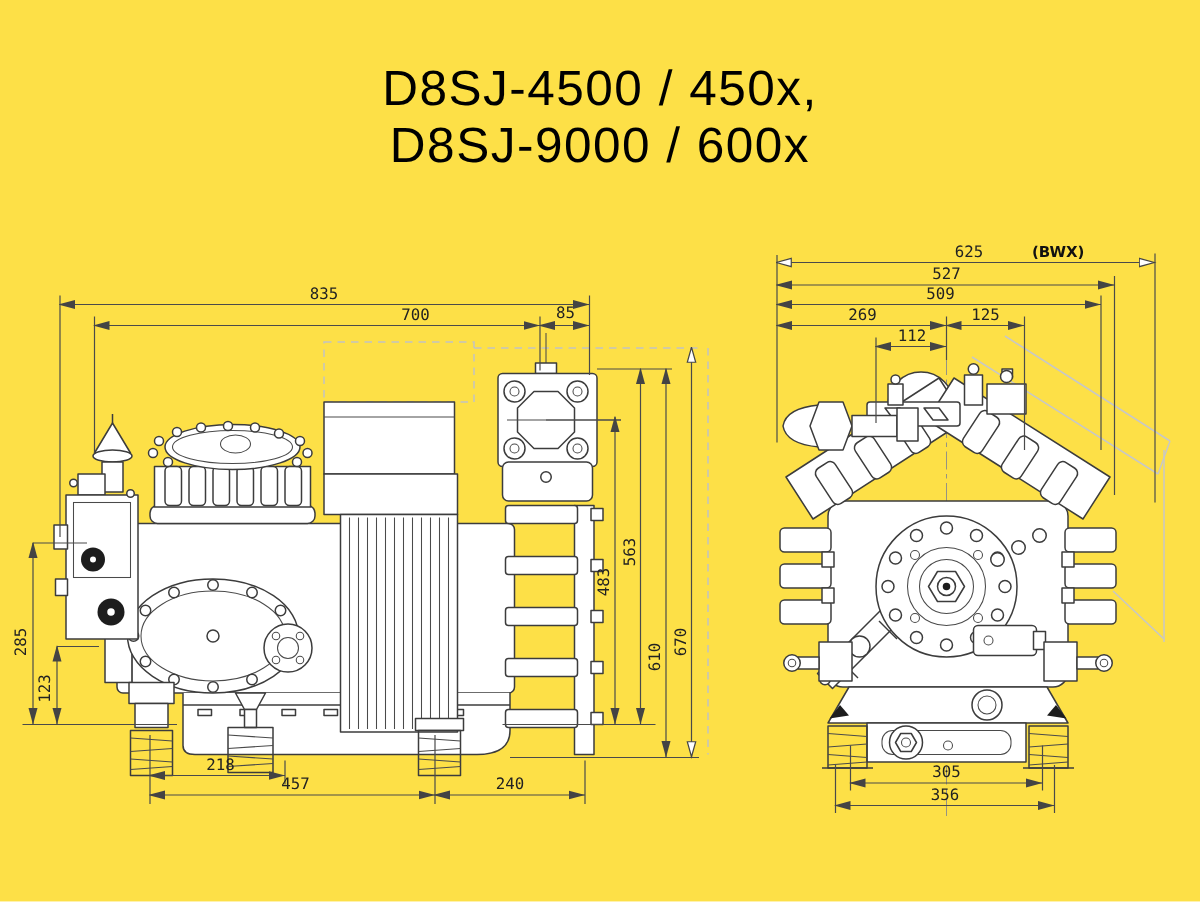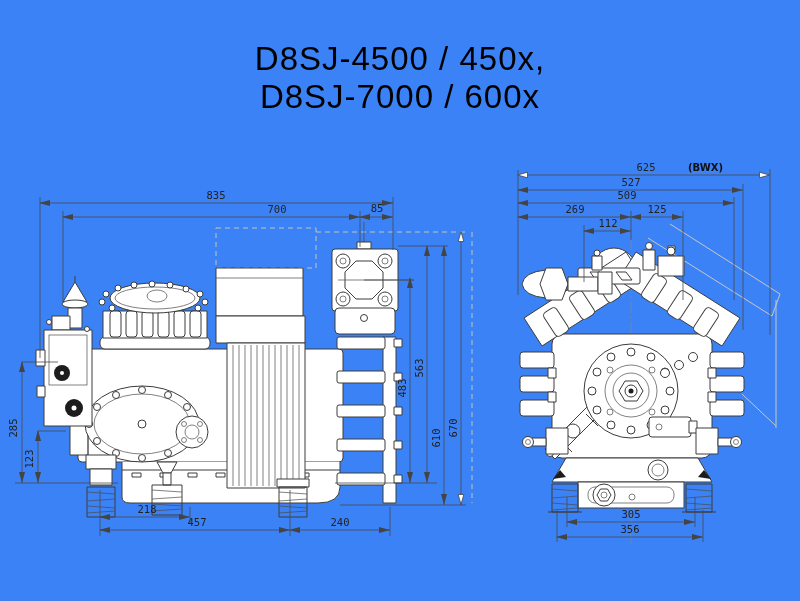--- a/index.html
+++ b/index.html
@@ -1,16 +1,16 @@
 <!DOCTYPE html>
 <html><head>
 <meta charset="utf-8">
 <style>
   html,body{margin:0;padding:0;background:#fff;}
-  #stage{position:relative;width:800px;height:601px;background:#3b82f6;overflow:hidden;
+  #stage{position:relative;width:800px;height:601px;background:#fde047;overflow:hidden;
          font-family:"Liberation Sans",sans-serif;}
   #title{position:absolute;top:40px;left:0;width:100%;text-align:center;color:#000;
          font-size:33px;line-height:38px;letter-spacing:1px;font-weight:400;}
   svg{position:absolute;top:0;left:0;}
   .ln{fill:none;stroke:#3c3c3c;stroke-width:1;stroke-linejoin:round;}
   .lw{fill:#fff;stroke:#3c3c3c;stroke-width:1;stroke-linejoin:round;}
   .thin{fill:none;stroke:#4a4a4a;stroke-width:.7;}
   .dim{fill:none;stroke:#4a4a4a;stroke-width:.8;}
   .ghost{fill:none;stroke:#c7c7c7;stroke-width:1;}
   .ghostd{fill:none;stroke:#c2c2c2;stroke-width:1;stroke-dasharray:5 4;}
@@ -18,21 +18,21 @@
   .dk{fill:#1d1d1d;stroke:none;}
   text.d{font:10.5px "DejaVu Sans Mono",monospace;fill:#222;}
   text.b{font:bold 10px "DejaVu Sans",sans-serif;fill:#111;}
 </style>
 </head>
 <body>
 
 <div id="stage">
   <div id="title">
     <div>D8SJ-4500 / 450x,</div>
-    <div>D8SJ-7000 / 600x</div>
+    <div>D8SJ-9000 / 600x</div>
   </div>
 
   <svg width="800" height="601" viewBox="0 0 800 601">
     <defs>
       <marker id="ma" markerWidth="12" markerHeight="8" refX="11" refY="4" orient="auto" markerUnits="userSpaceOnUse">
         <path d="M0,1 L11,4 L0,7 Z" fill="#444"></path>
       </marker>
       <marker id="mb" markerWidth="12" markerHeight="8" refX="1" refY="4" orient="auto" markerUnits="userSpaceOnUse">
         <path d="M11,1 L0,4 L11,7 Z" fill="#444"></path>
       </marker>

